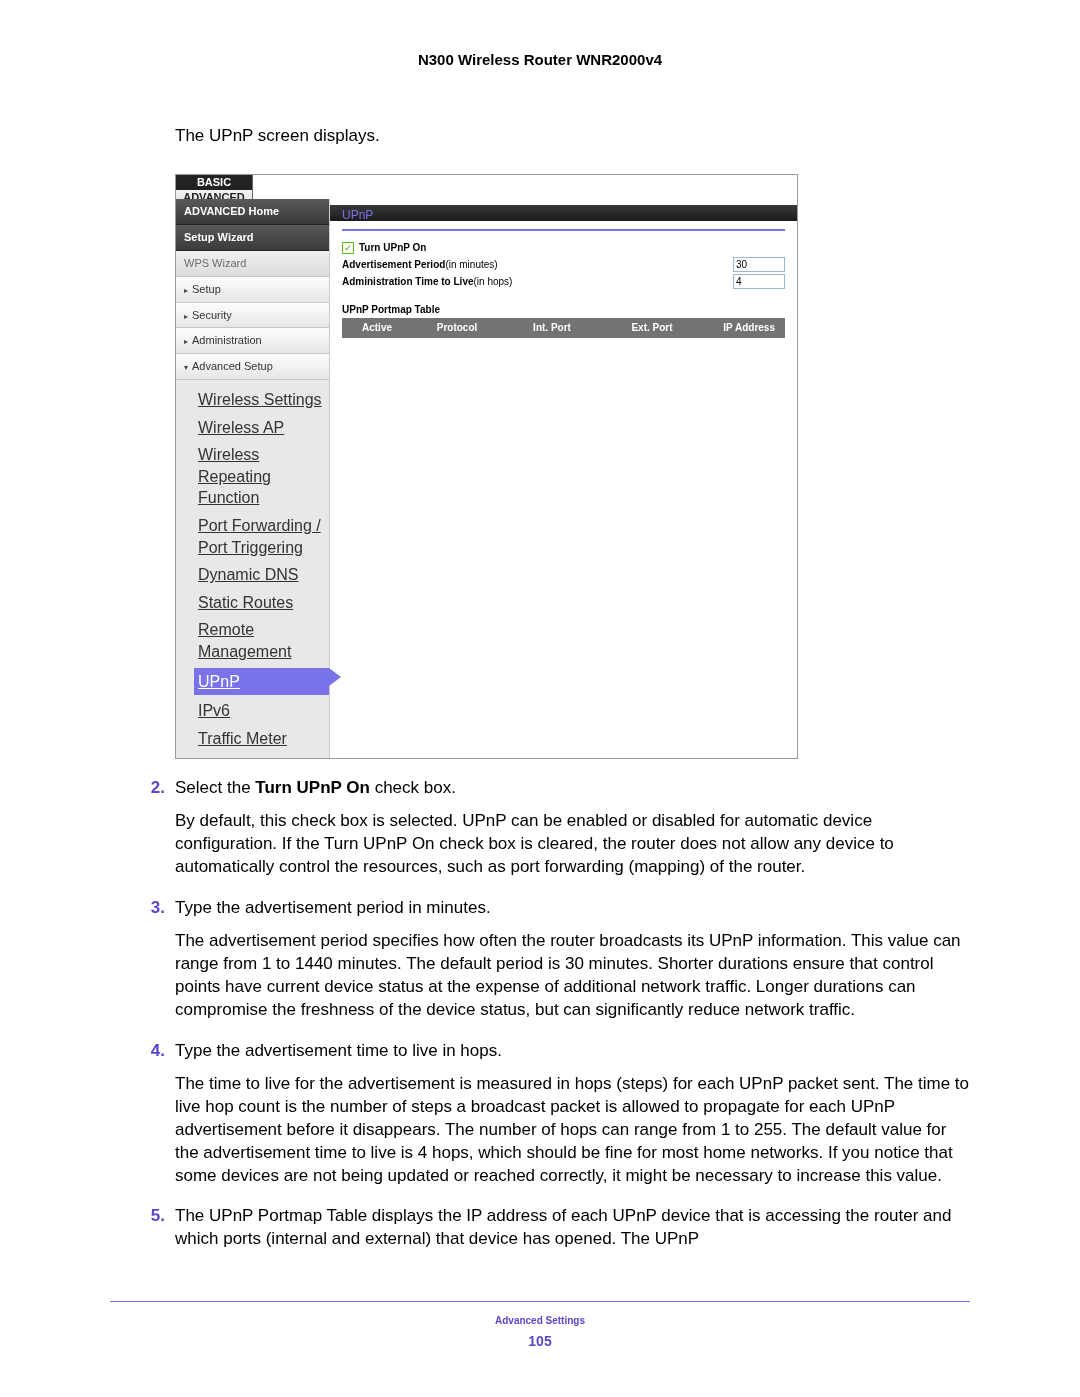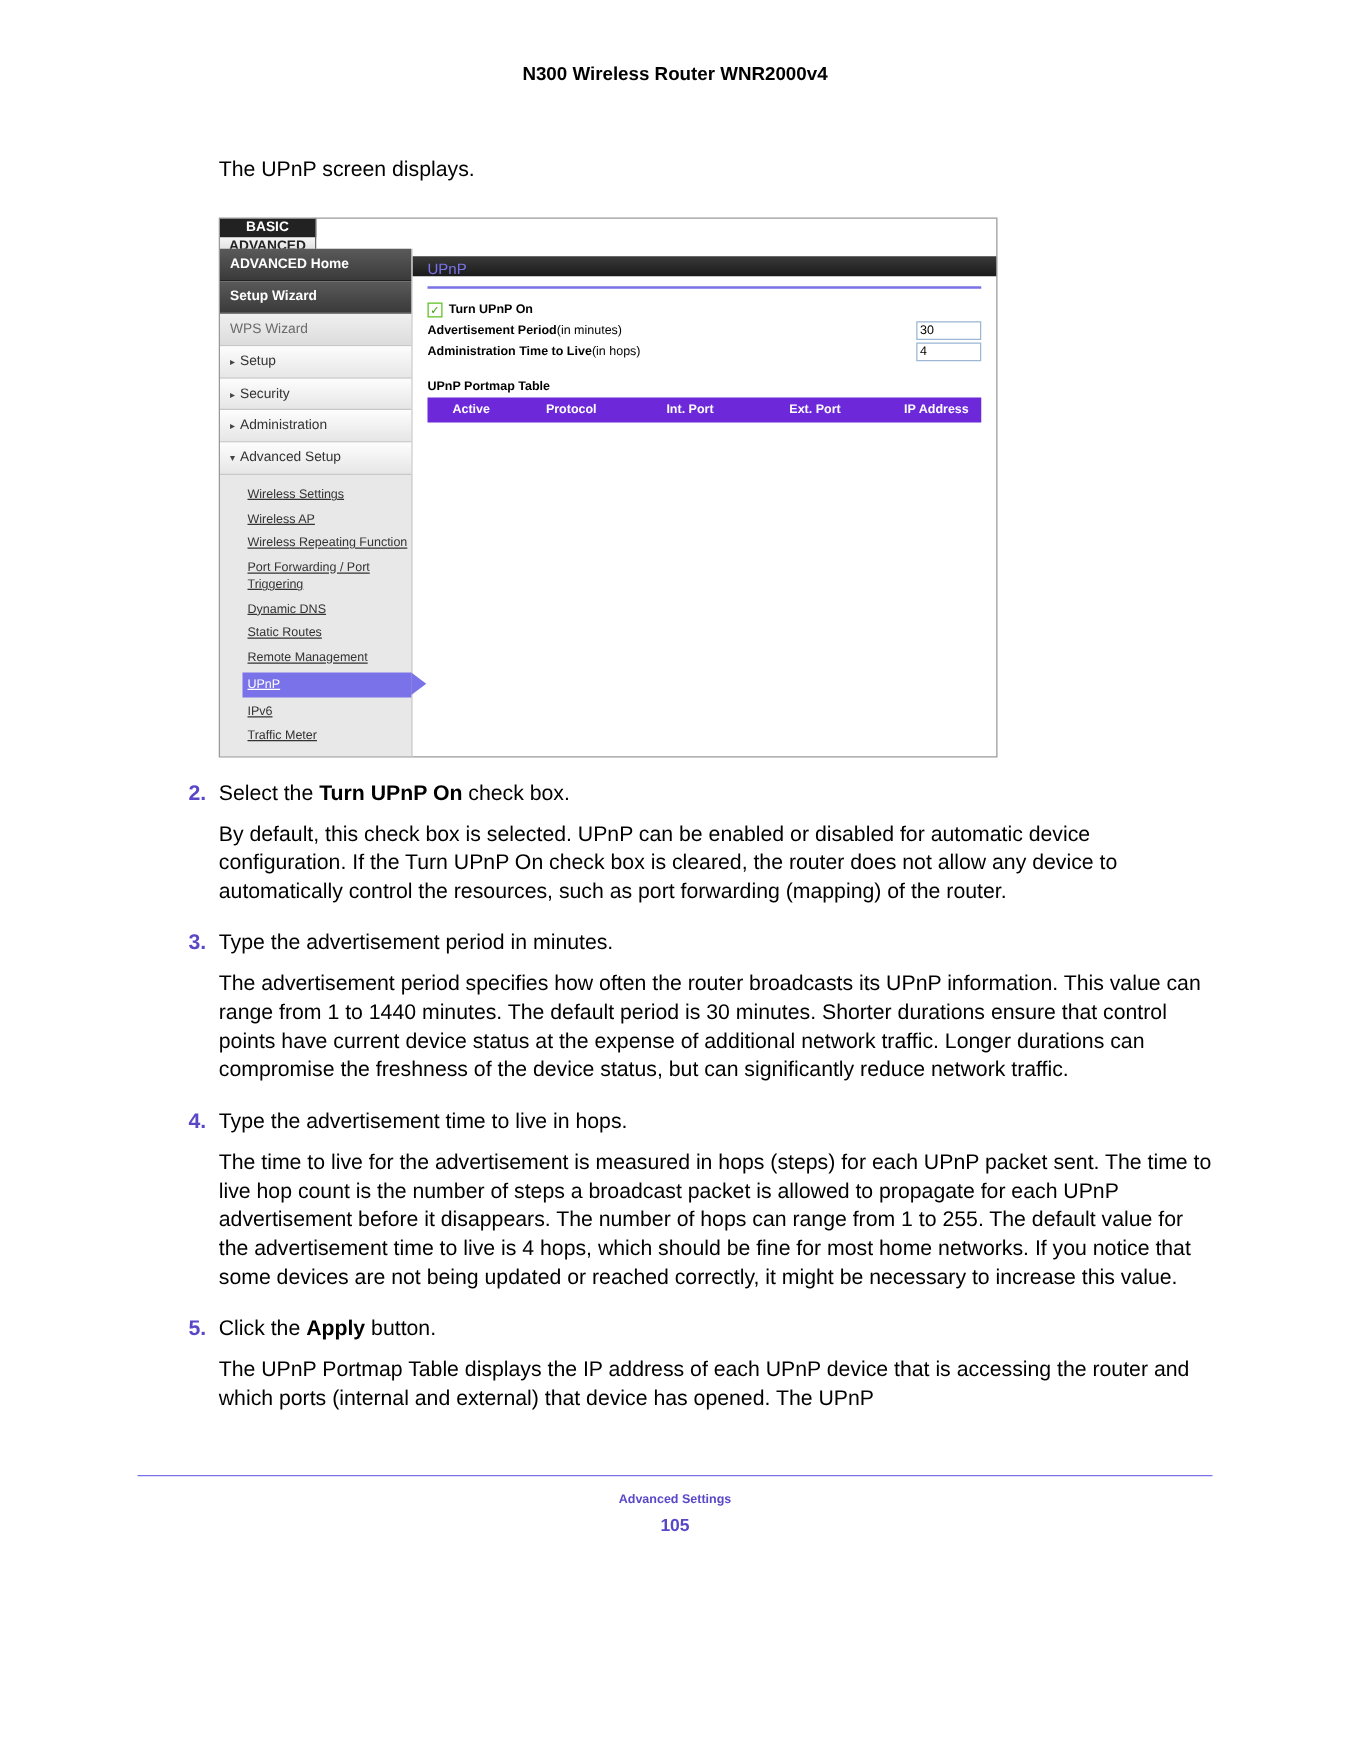--- a/index.html
+++ b/index.html
@@ -78,21 +78,21 @@
   }
   .side-item {
     background: linear-gradient(#fdfdfd,#e6e6e6);
     color: #333; font-size: 11px;
     padding: 5px 8px; border-bottom: 1px solid #c8c8c8;
   }
   .side-item .tri { font-size: 8px; margin-right: 4px; color:#444; }
   .submenu { padding: 6px 0 6px 22px; }
   .submenu a {
     display: block; color: #333; text-decoration: underline;
-    font-size: 10px; padding: 3px 0;
+    font-size: 16px; padding: 3px 0;
   }
   .sub-active {
     position: relative;
     background: #7a72e8;
     margin: 2px 0 2px -4px;
     padding: 3px 4px !important;
     color: #fff !important;
     text-decoration: underline;
   }
   .sub-active::after {
@@ -131,21 +131,21 @@
     width: 52px; height: 15px; font-size: 10px;
     border: 1px solid #9bb7d4; padding: 0 2px;
   }
   .chk {
     width: 12px; height: 12px; border: 1px solid #5bbf1f;
     display: inline-flex; align-items: center; justify-content: center;
     margin-right: 5px; font-size: 9px; color: #3a9a10; background: #fff;
   }
   .tbl-title { font-weight: bold; font-size: 10px; margin-top: 14px; }
   .tbl-head {
-    display: flex; background: #6d28d9; color: #fff;
+    display: flex; background: #737373; color: #fff;
     font-size: 10px; font-weight: bold; margin-top: 2px;
   }
   .tbl-head div { padding: 3px 0; text-align: center; }
   .col-active { width: 70px; }
   .col-proto { width: 90px; }
   .col-int { width: 100px; }
   .col-ext { width: 100px; }
   .col-ip { flex: 1; text-align: right !important; padding-right: 10px !important; }
   
   .steps { margin-top: 18px; }
@@ -244,21 +244,20 @@
     <div class="step">
       <div class="step-num">4.</div>
       <div class="step-body">
         <p>Type the advertisement time to live in hops.</p>
         <p>The time to live for the advertisement is measured in hops (steps) for each UPnP packet sent. The time to live hop count is the number of steps a broadcast packet is allowed to propagate for each UPnP advertisement before it disappears. The number of hops can range from 1 to 255. The default value for the advertisement time to live is 4 hops, which should be fine for most home networks. If you notice that some devices are not being updated or reached correctly, it might be necessary to increase this value.</p>
       </div>
     </div>
     <div class="step">
       <div class="step-num">5.</div>
       <div class="step-body">
-        <p><span>Click the </span><b>Apply</b><span> button.</span></p>
         <p>The UPnP Portmap Table displays the IP address of each UPnP device that is accessing the router and which ports (internal and external) that device has opened. The UPnP</p>
       </div>
     </div>
   </div>
 
   <hr class="footer-rule">
   <div class="footer">
     <div class="footer-title">Advanced Settings</div>
     <div class="footer-page">105</div>
   </div>

